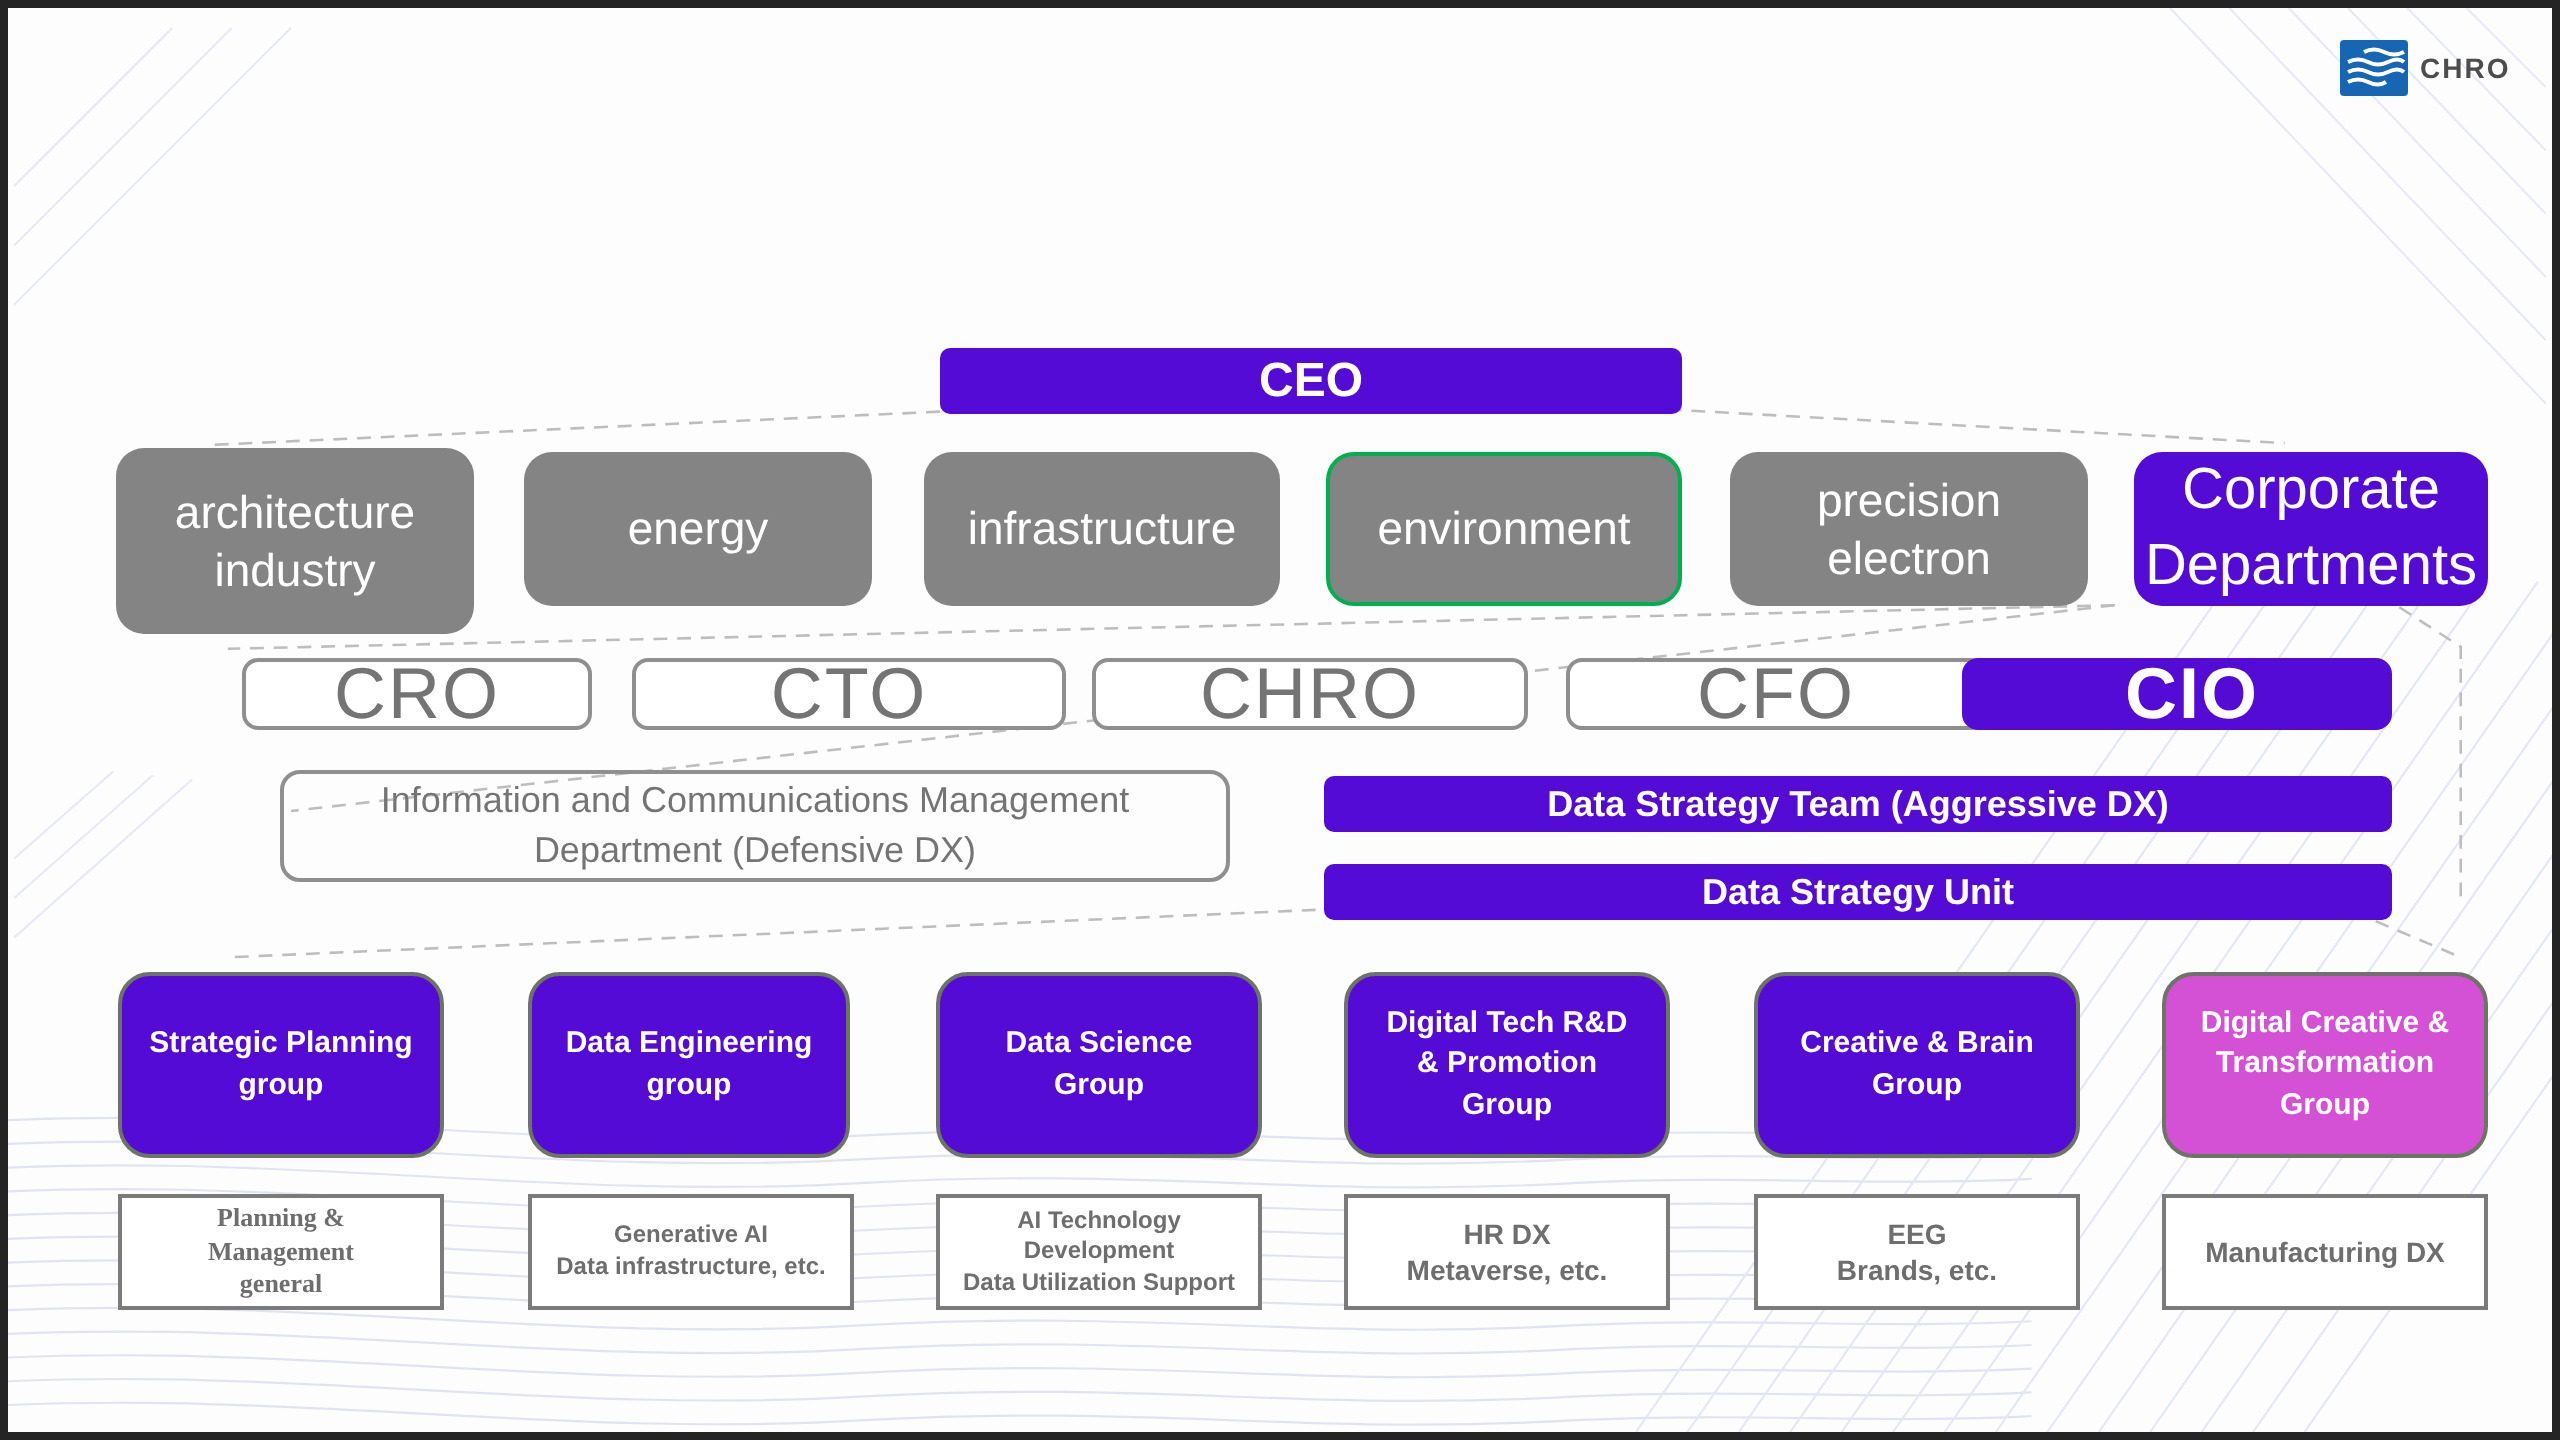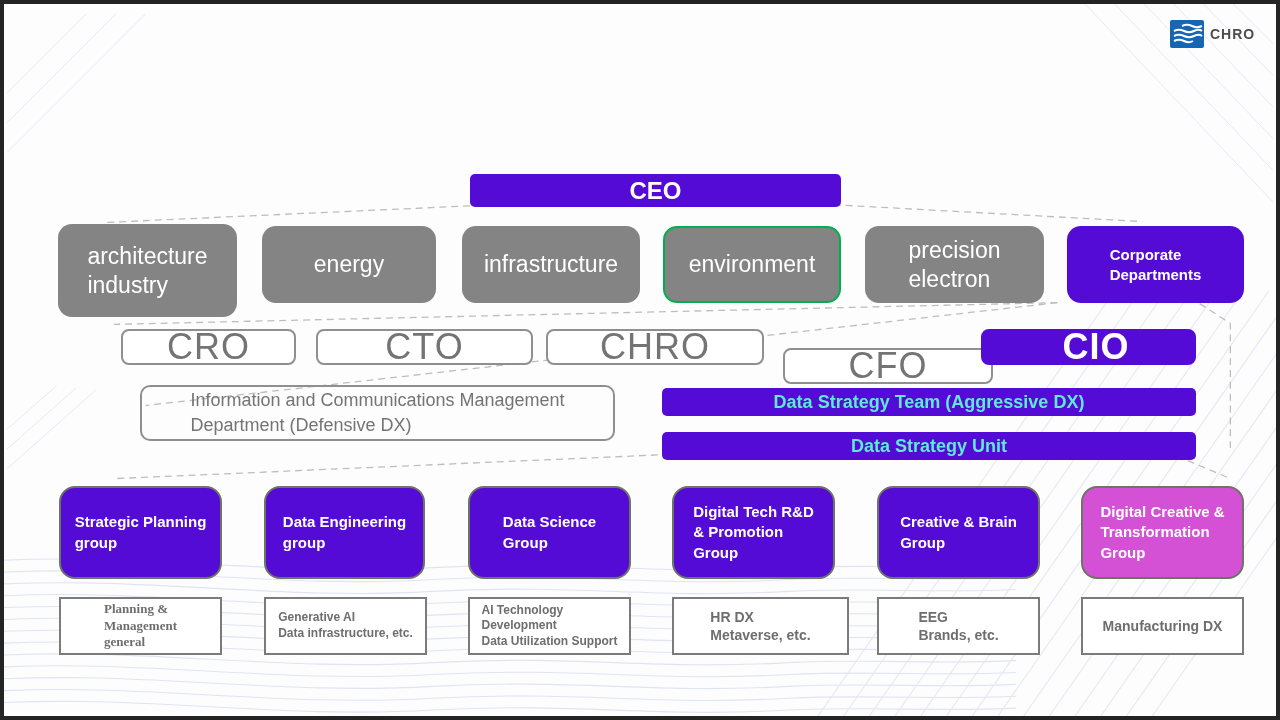--- a/index.html
+++ b/index.html
@@ -5,30 +5,30 @@
   * { margin:0; padding:0; box-sizing:border-box; }
   html,body { background:#111; }
   body { font-family:"Liberation Sans", sans-serif; }
   .slide{
     position:relative; width:1280px; height:720px;
     background:#fdfdfe; border:4px solid #242424; overflow:hidden;
   }
   .bg-waves, .connectors { position:absolute; left:0; top:0; width:100%; height:100%; pointer-events:none; }
   .node{
     position:absolute; display:flex; align-items:center; justify-content:center;
-    white-space:pre-line;
+    text-align:center; white-space:pre-line;
   }
   .ceo{ background:#550bd6; color:#fff; font-weight:bold; font-size:24px; border-radius:5px; }
   .division{ background:#848484; color:#fff; font-size:23px; line-height:1.22; border-radius:14px; }
   .division.green{ border:2px solid #00b050; }
-  .division.purple{ background:#550bd6; font-weight:bold; font-size:15px; line-height:1.3; }
+  .division.purple{ background:#550bd6; font-weight:normal; font-size:29px; line-height:1.3; }
   .exec{ background:#fff; border:2px solid #8f8f8f; border-radius:8px; color:#747474; font-size:36px; letter-spacing:1px; }
   .exec.purple{ background:#550bd6; border-color:#550bd6; color:#fff; font-weight:bold; }
   .info{ border:2px solid #8f8f8f; border-radius:10px; color:#747474; font-size:18px; line-height:1.4; }
-  .bar{ background:#550bd6; color:#5eead4; font-weight:bold; font-size:18px; border-radius:5px; }
+  .bar{ background:#550bd6; color:#ffffff; font-weight:bold; font-size:18px; border-radius:5px; }
   .group{ background:#550bd6; border:2px solid #6d7365; border-radius:16px; color:#fff; font-weight:bold; font-size:15px; line-height:1.35; }
   .group.pink{ background:#d450d4; }
   .func{ background:#fff; border:2px solid #7b7b7b; color:#6e6e6e; font-weight:bold; font-size:14px; line-height:1.3; }
   .func.small{ font-size:12px; }
   .func.mid{ font-size:13px; }
   .logo{ position:absolute; left:1166px; top:16px; display:flex; align-items:center; gap:6px; }
   .logo-word{ font-size:14px; font-weight:bold; color:#4d4d4d; letter-spacing:1px; }
 </style>
 </head>
 <body>
@@ -120,21 +120,21 @@
   <div class="node division" style="left:458px;top:222px;width:178px;height:77px;">infrastructure</div>
   <div class="node division green" style="left:659px;top:222px;width:178px;height:77px;">environment</div>
   <div class="node division" style="left:861px;top:222px;width:179px;height:77px;">precision
 electron</div>
   <div class="node division purple" style="left:1063px;top:222px;width:177px;height:77px;">Corporate
 Departments</div>
 
   <div class="node exec" style="left:117px;top:325px;width:175px;height:36px;">CRO</div>
   <div class="node exec" style="left:312px;top:325px;width:217px;height:36px;">CTO</div>
   <div class="node exec" style="left:542px;top:325px;width:218px;height:36px;">CHRO</div>
-  <div class="node exec" style="left:779px;top:344px;width:210px;height:36px;">CFO</div>
+  <div class="node exec" style="left:779px;top:325px;width:210px;height:36px;">CFO</div>
   <div class="node exec purple" style="left:977px;top:325px;width:215px;height:36px;padding-left:15px;">CIO</div>
 
   <div class="node info" style="left:136px;top:381px;width:475px;height:56px;">Information and Communications Management
 Department (Defensive DX)</div>
 
   <div class="node bar" style="left:658px;top:384px;width:534px;height:28px;">Data Strategy Team (Aggressive DX)</div>
   <div class="node bar" style="left:658px;top:428px;width:534px;height:28px;">Data Strategy Unit</div>
 
   <div class="node group" style="left:55px;top:482px;width:163px;height:93px;">Strategic Planning
 group</div>
@@ -152,19 +152,19 @@
 Group</div>
 
   <div class="node func mid" style="left:55px;top:593px;width:163px;height:58px;font-family:Liberation Serif, serif;">Planning &amp;
 Management
 general</div>
   <div class="node func small" style="left:260px;top:593px;width:163px;height:58px;">Generative AI
 Data infrastructure, etc.</div>
   <div class="node func small" style="left:464px;top:593px;width:163px;height:58px;">AI Technology
 Development
 Data Utilization Support</div>
-  <div class="node func" style="left:668px;top:593px;width:177px;height:58px;">HR DX
+  <div class="node func" style="left:668px;top:593px;width:163px;height:58px;">HR DX
 Metaverse, etc.</div>
   <div class="node func" style="left:873px;top:593px;width:163px;height:58px;">EEG
 Brands, etc.</div>
   <div class="node func" style="left:1077px;top:593px;width:163px;height:58px;">Manufacturing DX</div>
 
 </div>
 
 </body></html>

